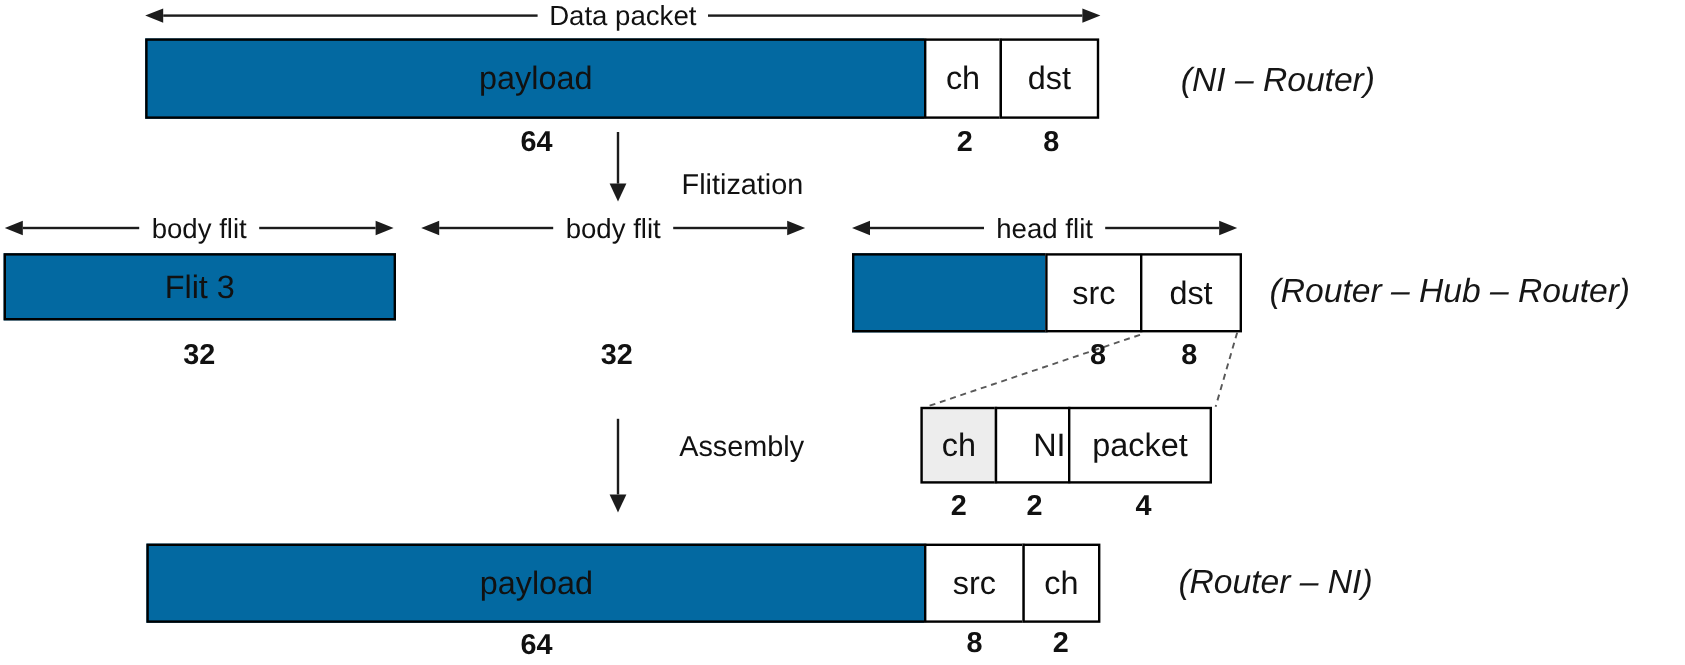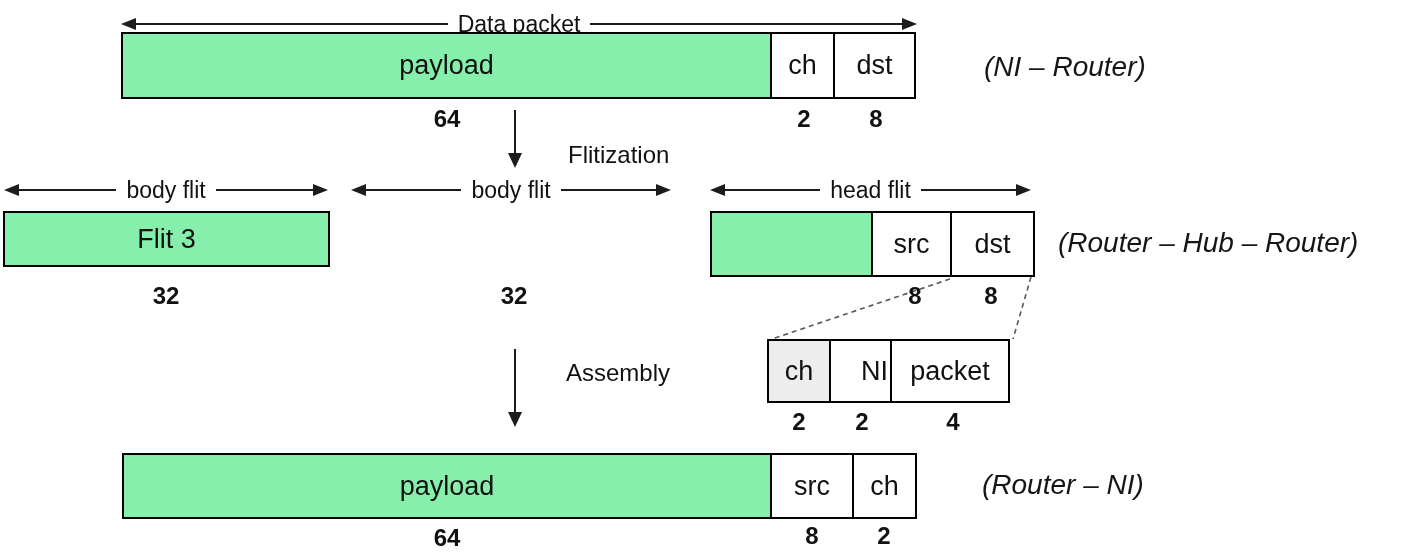--- a/index.html
+++ b/index.html
@@ -8,21 +8,21 @@
     font-family:"Liberation Sans",sans-serif;color:#111;overflow:hidden;
   }
   
   .pbox{position:absolute;display:flex;}
   .cell{
     box-sizing:border-box;border:2px solid #000;background:#fff;
     display:flex;align-items:center;justify-content:center;
     font-size:27px;line-height:1;white-space:nowrap;
   }
   .cell + .cell{margin-left:-2px;}
-  .cell.gray{background:#86efac;}
+  .cell.gray{background:#0369a1;}
   .cell.lightgray{background:#ededed;}
   
   .num{position:absolute;transform:translateX(-50%);font-size:24px;line-height:1.1;font-weight:bold;}
   
   .span-arrow{position:absolute;display:flex;align-items:center;height:26px;}
   .aline{flex:1;height:2px;background:#1c1c1c;}
   .alabel{padding:0 10px;font-size:23px;line-height:1;white-space:nowrap;}
   .ah{width:0;height:0;flex:0 0 auto;}
   .ah-left{border-top:6px solid transparent;border-bottom:6px solid transparent;border-right:15px solid #1c1c1c;}
   .ah-right{border-top:6px solid transparent;border-bottom:6px solid transparent;border-left:15px solid #1c1c1c;}
@@ -38,21 +38,21 @@
 </head>
 <body>
 
 <div class="canvas">
 
   <svg class="svg-overlay">
     <line x1="950" y1="279" x2="772" y2="339" stroke="#595959" stroke-width="1.6" stroke-dasharray="5 4"></line>
     <line x1="1031" y1="277" x2="1013" y2="339" stroke="#595959" stroke-width="1.6" stroke-dasharray="5 4"></line>
   </svg>
 
-  <div class="span-arrow" style="left:121px;top:11px;width:796px;">
+  <div class="span-arrow" style="left:121px;top:0;width:796px;">
     <span class="ah ah-left"></span>
     <span class="aline"></span>
     <span class="alabel">Data packet</span>
     <span class="aline"></span>
     <span class="ah ah-right"></span>
   </div>
 
   <div class="pbox" style="left:121px;top:32px;height:67px;">
     <div class="cell gray" style="width:651px;">
         <span>payload</span>

